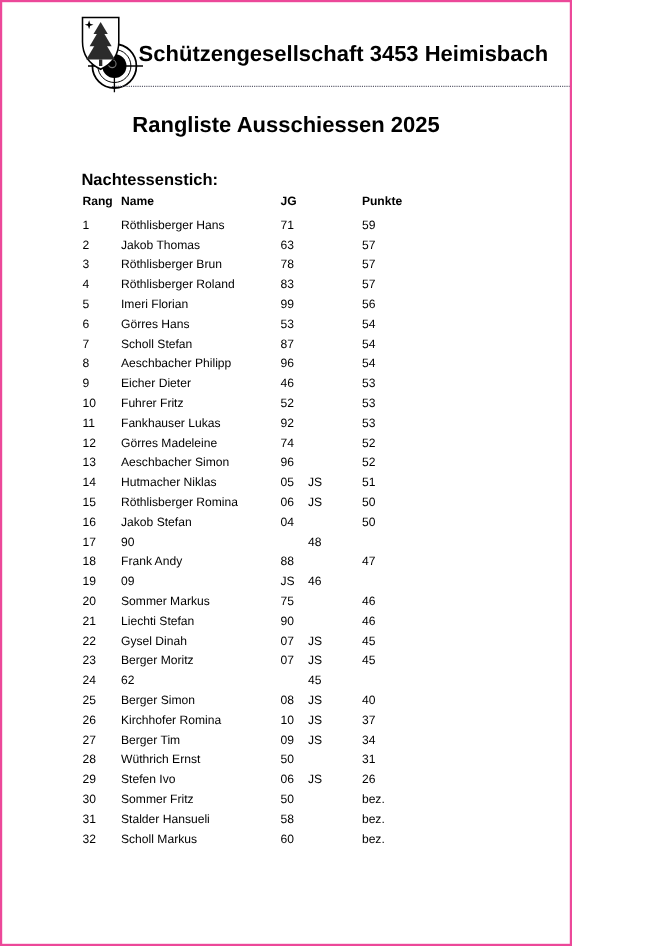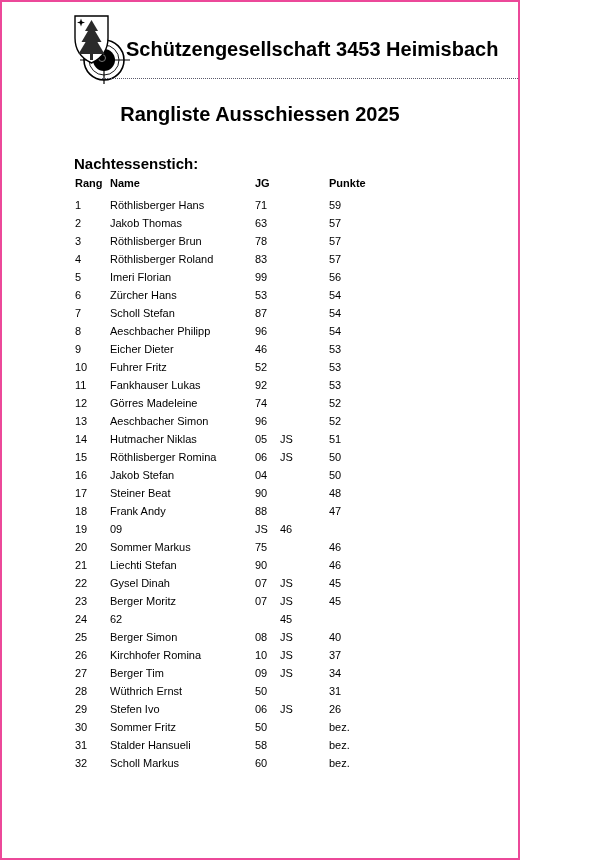--- a/index.html
+++ b/index.html
@@ -109,21 +109,21 @@
         </div>
         <div class="row">
           <span class="cell">5</span>
           <span class="cell">Imeri Florian</span>
           <span class="cell">99</span>
           <span class="cell"></span>
           <span class="cell">56</span>
         </div>
         <div class="row">
           <span class="cell">6</span>
-          <span class="cell">Zürcher Hans</span>
+          <span class="cell">Görres Hans</span>
           <span class="cell">53</span>
           <span class="cell"></span>
           <span class="cell">54</span>
         </div>
         <div class="row">
           <span class="cell">7</span>
           <span class="cell">Scholl Stefan</span>
           <span class="cell">87</span>
           <span class="cell"></span>
           <span class="cell">54</span>
@@ -186,21 +186,20 @@
         </div>
         <div class="row">
           <span class="cell">16</span>
           <span class="cell">Jakob Stefan</span>
           <span class="cell">04</span>
           <span class="cell"></span>
           <span class="cell">50</span>
         </div>
         <div class="row">
           <span class="cell">17</span>
-          <span class="cell">Steiner Beat</span>
           <span class="cell">90</span>
           <span class="cell"></span>
           <span class="cell">48</span>
         </div>
         <div class="row">
           <span class="cell">18</span>
           <span class="cell">Frank Andy</span>
           <span class="cell">88</span>
           <span class="cell"></span>
           <span class="cell">47</span>

